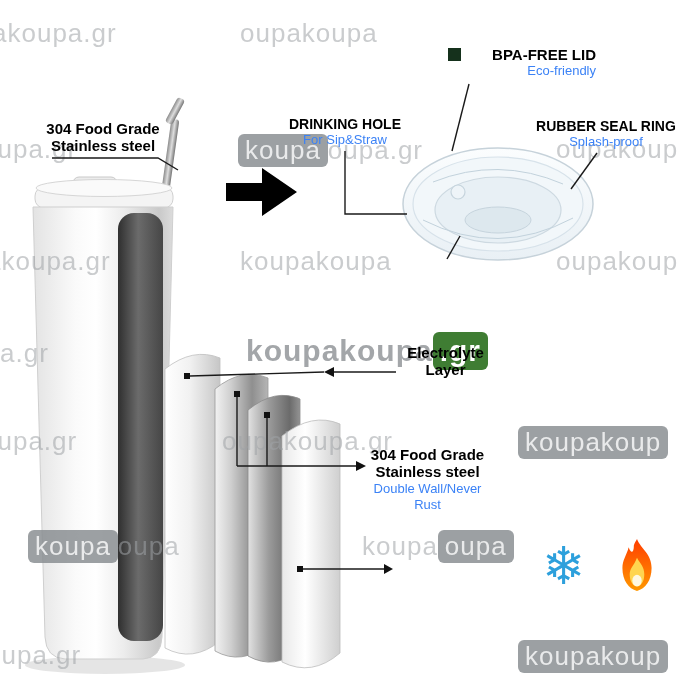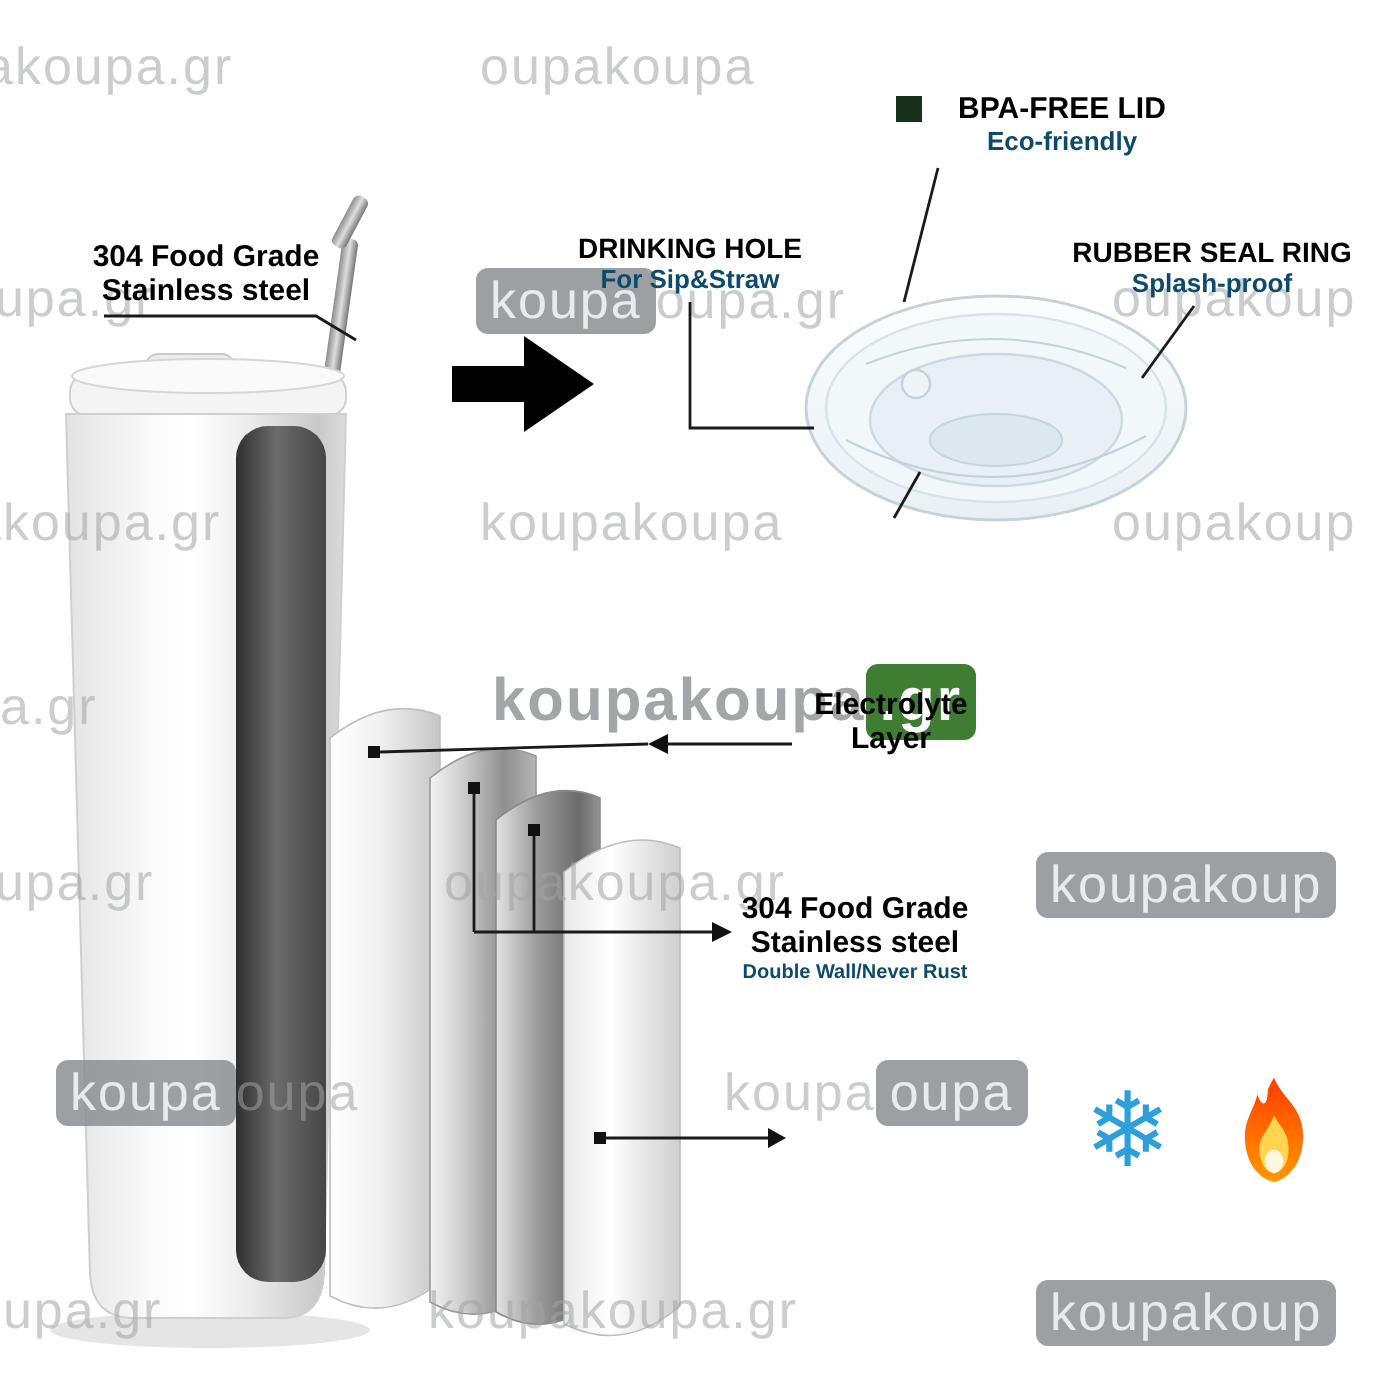--- a/index.html
+++ b/index.html
@@ -13,23 +13,23 @@
   .wm .chip-green{display:inline-block;background:#3f7d33;color:#ffffff;border-radius:6px;
       padding:0 7px;line-height:1.25;}
   .wm-big{font-size:30px;color:rgba(140,144,148,.8);font-weight:700;}
   
   .gfx{position:absolute;z-index:2;}
   .overlay{position:absolute;left:0;top:0;z-index:6;pointer-events:none;}
   
   .callout{position:absolute;z-index:10;text-align:center;color:#000;}
   .callout .t{font-weight:700;font-size:15px;line-height:1.15;color:#000;}
   .callout .t.sm{font-size:14px;}
-  .callout .s{font-weight:700;font-size:13px;line-height:1.25;color:#0c4a6e;}
-  .callout .s.sm{font-size:10px;}
-  .callout.left-al{text-align:center;}
+  .callout .s{font-weight:400;font-size:13px;line-height:1.25;color:#3b82f6;}
+  .callout .s.sm{font-size:13px;}
+  .callout.left-al{text-align:right;}
   .bullet{position:absolute;z-index:9;width:13px;height:13px;background:#15311c;}
   .snow{position:absolute;z-index:10;font-size:52px;line-height:1;color:#2da0dc;
         font-family:"DejaVu Sans",sans-serif;}
   .preserve{position:absolute;z-index:10;text-align:center;font-weight:700;font-size:15px;
         line-height:1.35;color:#000;}
 </style>
 </head>
 <body>
 
 <div class="canvas">
@@ -49,21 +49,20 @@
   <div class="wm wm-big" style="left:246px;top:332px"><span>koupakoupa</span><span class="chip-green">.gr</span></div>
 
   <div class="wm" style="left:-18px;top:426px"><span>oupa.gr</span></div>
   <div class="wm" style="left:222px;top:426px"><span>oupakoupa.gr</span></div>
   <div class="wm" style="left:518px;top:426px"><span class="chip">koupakoup</span></div>
 
   <div class="wm" style="left:28px;top:530px"><span class="chip">koupa</span><span>oupa</span></div>
   <div class="wm" style="left:362px;top:530px"><span>koupa</span><span class="chip">oupa</span></div>
 
   <div class="wm" style="left:-14px;top:640px"><span>oupa.gr</span></div>
-  <div class="wm" style="left:214px;top:640px"><span>koupakoupa.gr</span></div>
   <div class="wm" style="left:518px;top:640px"><span class="chip">koupakoup</span></div>
 
   <svg class="gfx" style="left:15px;top:95px" width="340" height="600" viewBox="0 0 340 600">
     <defs>
       <linearGradient id="bodyGrad" x1="0" y1="0" x2="1" y2="0">
         <stop offset="0" stop-color="#e3e3e3"></stop>
           <stop offset="0.3" stop-color="#fafafa"></stop>
         <stop offset="0.45" stop-color="#ffffff"></stop>
           <stop offset="0.65" stop-color="#ececec"></stop>
         <stop offset="0.9" stop-color="#c9c9c9"></stop>

